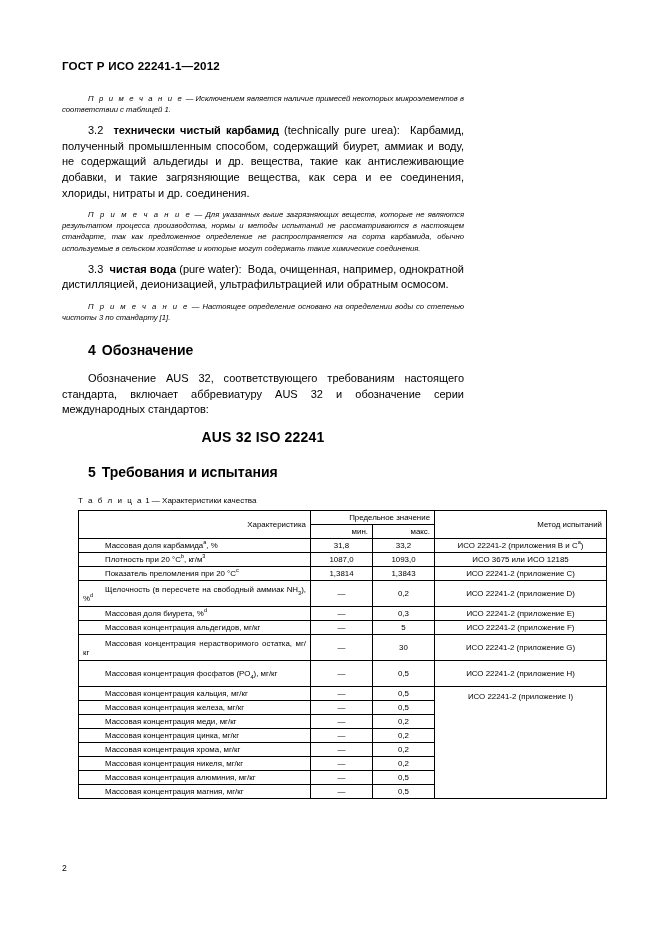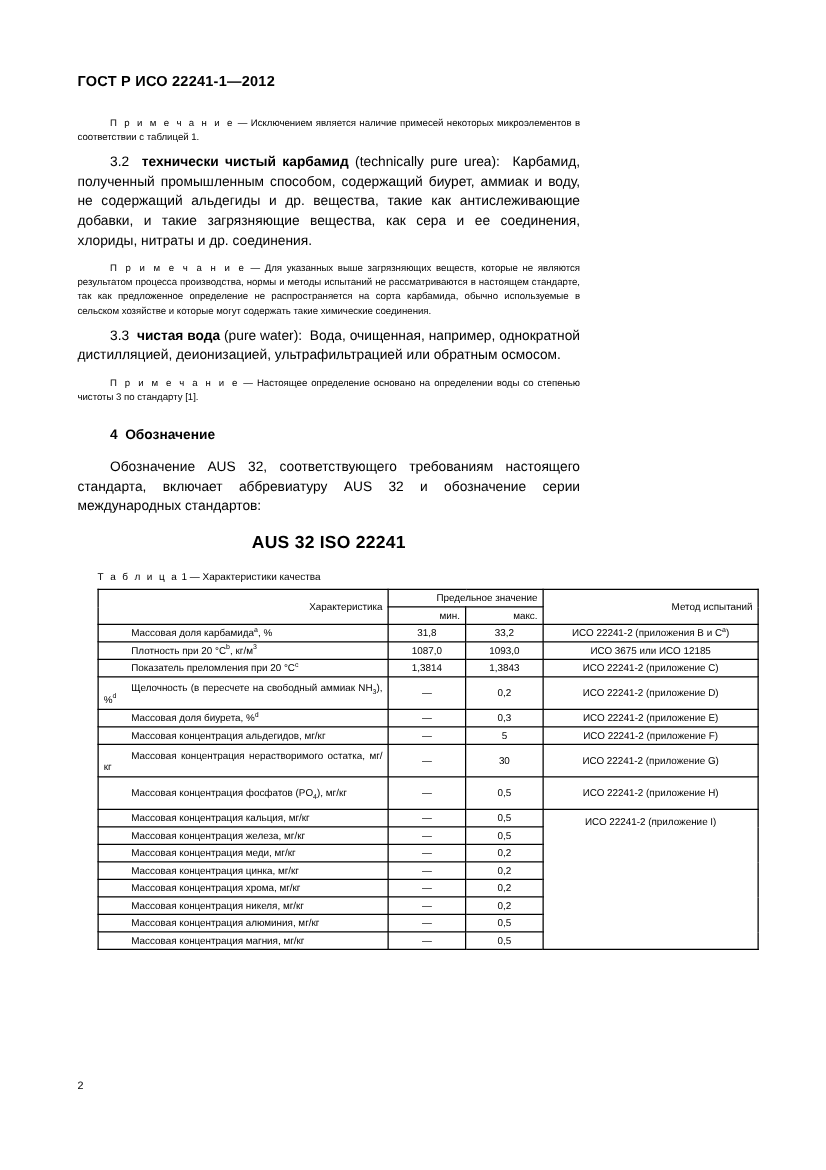--- a/index.html
+++ b/index.html
@@ -30,38 +30,39 @@
   }
 
   p { margin: 0; }
 
   .note {
     font-size: 7.7px;
     line-height: 1.45;
     text-align: justify;
     text-indent: 26px;
     margin-bottom: 8px;
+    font-style: italic;
   }
   .note .nlabel {
     letter-spacing: 1.6px;
   }
 
   .body-par {
     font-size: 11px;
     line-height: 1.42;
     text-align: justify;
     text-indent: 26px;
     margin-bottom: 8px;
   }
   .body-par b { font-weight: bold; }
 
   .term-num { }
 
   .sec-head {
-    font-size: 11px;
+    font-size: 14px;
     font-weight: bold;
     margin: 19px 0 13px 0;
     text-indent: 26px;
   }
   .sec-head .secnum { margin-right: 6px; }
 
   .centered-code {
     font-size: 14px;
     font-weight: bold;
     text-align: center;
@@ -155,20 +156,23 @@
   </p>
 
   <h2 class="sec-head">
     <span class="secnum">4</span><span>Обозначение</span>
   </h2>
 
   <p class="body-par">Обозначение AUS 32, соответствующего требованиям настоящего стандарта, включает аббревиатуру AUS 32 и обозначение серии международных стандартов:</p>
 
   <p class="centered-code">AUS 32 ISO 22241</p>
 
+  <h2 class="sec-head">
+    <span class="secnum">5</span><span>Требования и испытания</span>
+  </h2>
 
 
   <div class="tbl-caption">
     <span class="capword">Т а б л и ц а</span> <span>1</span><span> — </span><span>Характеристики качества</span>
   </div>
 
   <table class="qtable">
     <colgroup>
       <col class="col-char">
         <col class="col-min">

